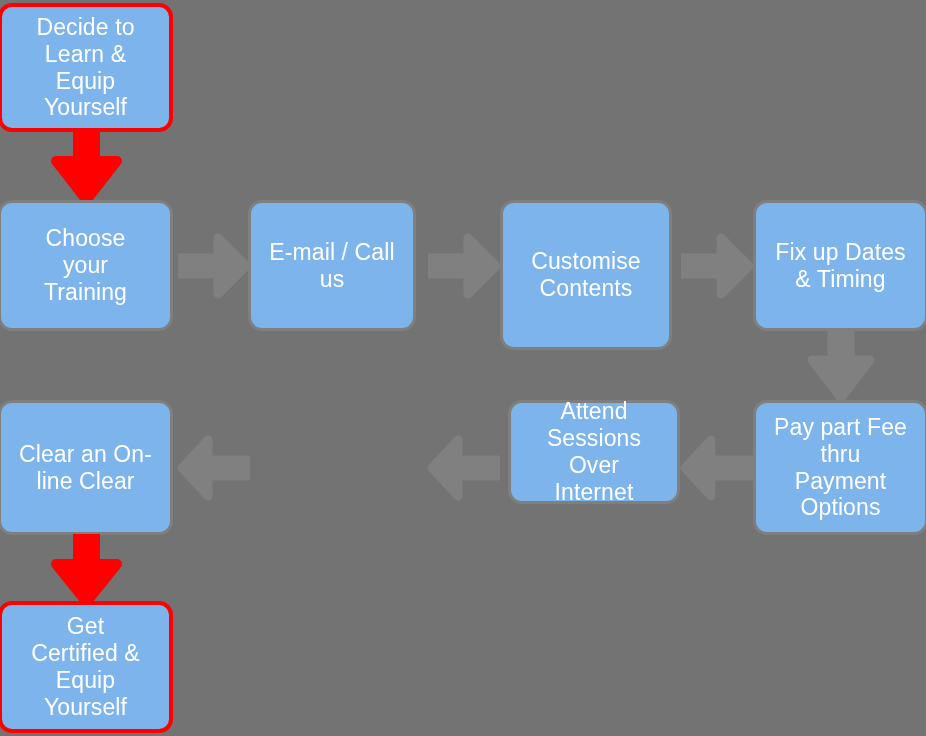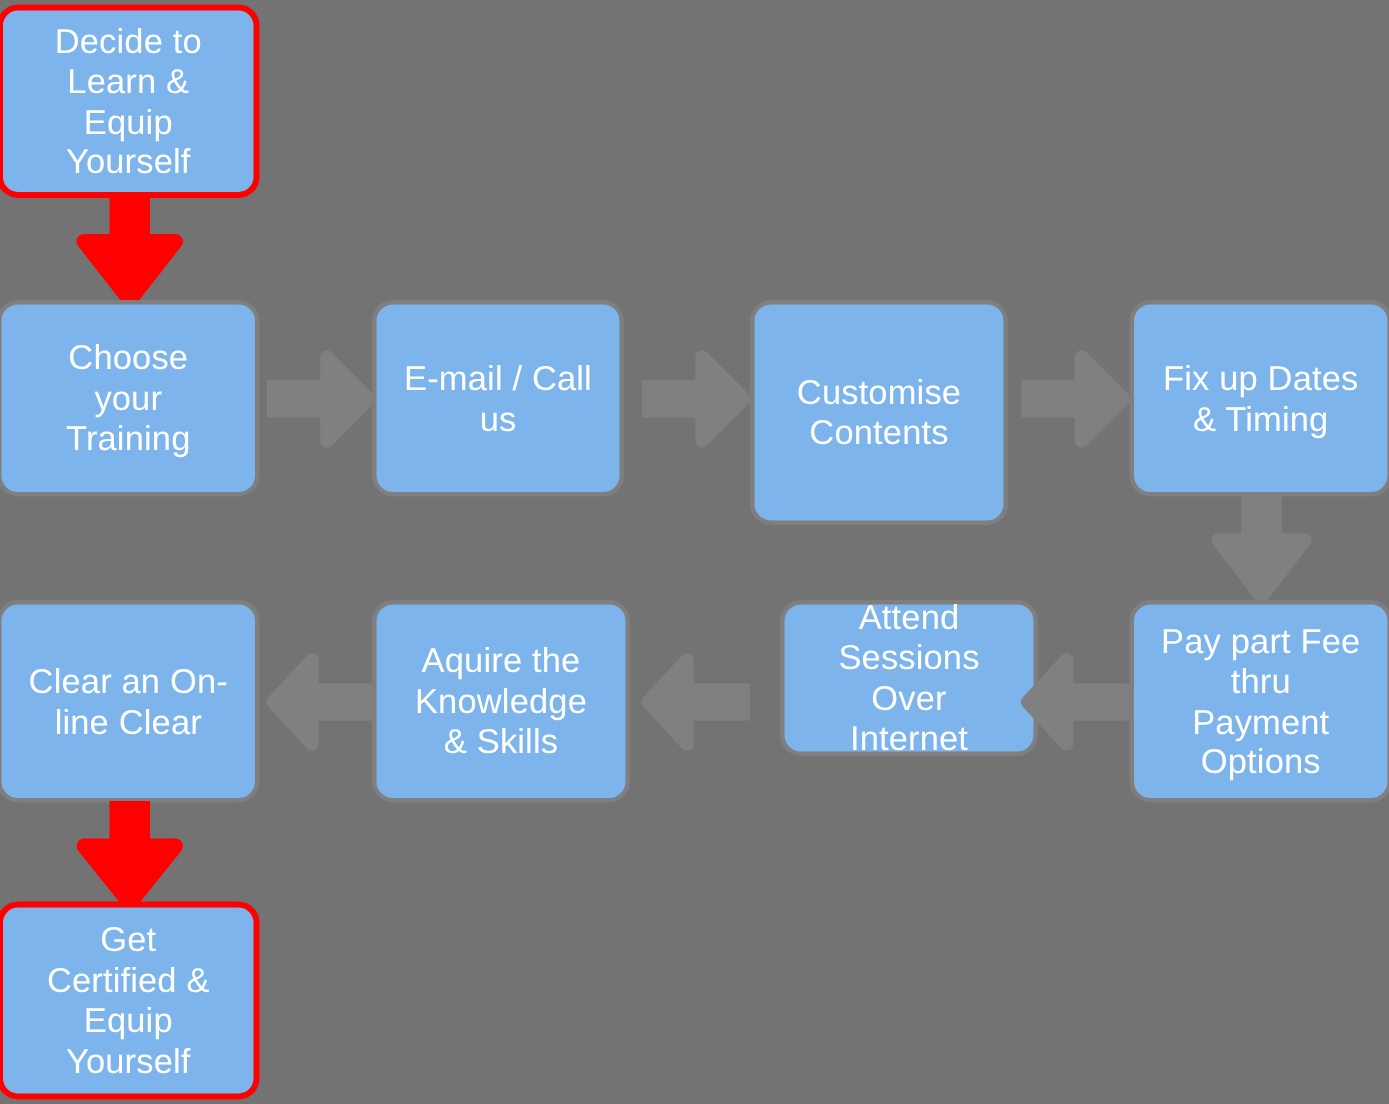--- a/index.html
+++ b/index.html
@@ -114,33 +114,28 @@
     <span class="label">Clear an On-
 line Clear</span>
   </div>
 
   <div class="arrow" style="left:176px; top:428px; width:74px; height:80px;">
     <svg width="74" height="80" viewBox="0 0 74 80">
       <path d="M72 32 L32 32 L32 12 L6 40 L32 68 L32 48 L72 48 Z" fill="#808080" stroke="#808080" stroke-width="9" stroke-linejoin="round"></path>
     </svg>
   </div>
 
-  <div class="node gray-edge" style="left:248px; top:400px; width:172px; height:135px;">
-    <span class="label">Aquire the
-Knowledge
-&amp; Skills</span>
-  </div>
 
   <div class="arrow" style="left:426px; top:428px; width:74px; height:80px;">
     <svg width="74" height="80" viewBox="0 0 74 80">
       <path d="M72 32 L32 32 L32 12 L6 40 L32 68 L32 48 L72 48 Z" fill="#808080" stroke="#808080" stroke-width="9" stroke-linejoin="round"></path>
     </svg>
   </div>
 
-  <div class="node gray-edge" style="left:520px; top:400px; width:172px; height:104px;">
+  <div class="node gray-edge" style="left:508px; top:400px; width:172px; height:104px;">
     <span class="label">Attend
 Sessions
 Over
 Internet</span>
   </div>
 
   <div class="arrow" style="left:679px; top:428px; width:74px; height:80px;">
     <svg width="74" height="80" viewBox="0 0 74 80">
       <path d="M72 32 L32 32 L32 12 L6 40 L32 68 L32 48 L72 48 Z" fill="#808080" stroke="#808080" stroke-width="9" stroke-linejoin="round"></path>
     </svg>

